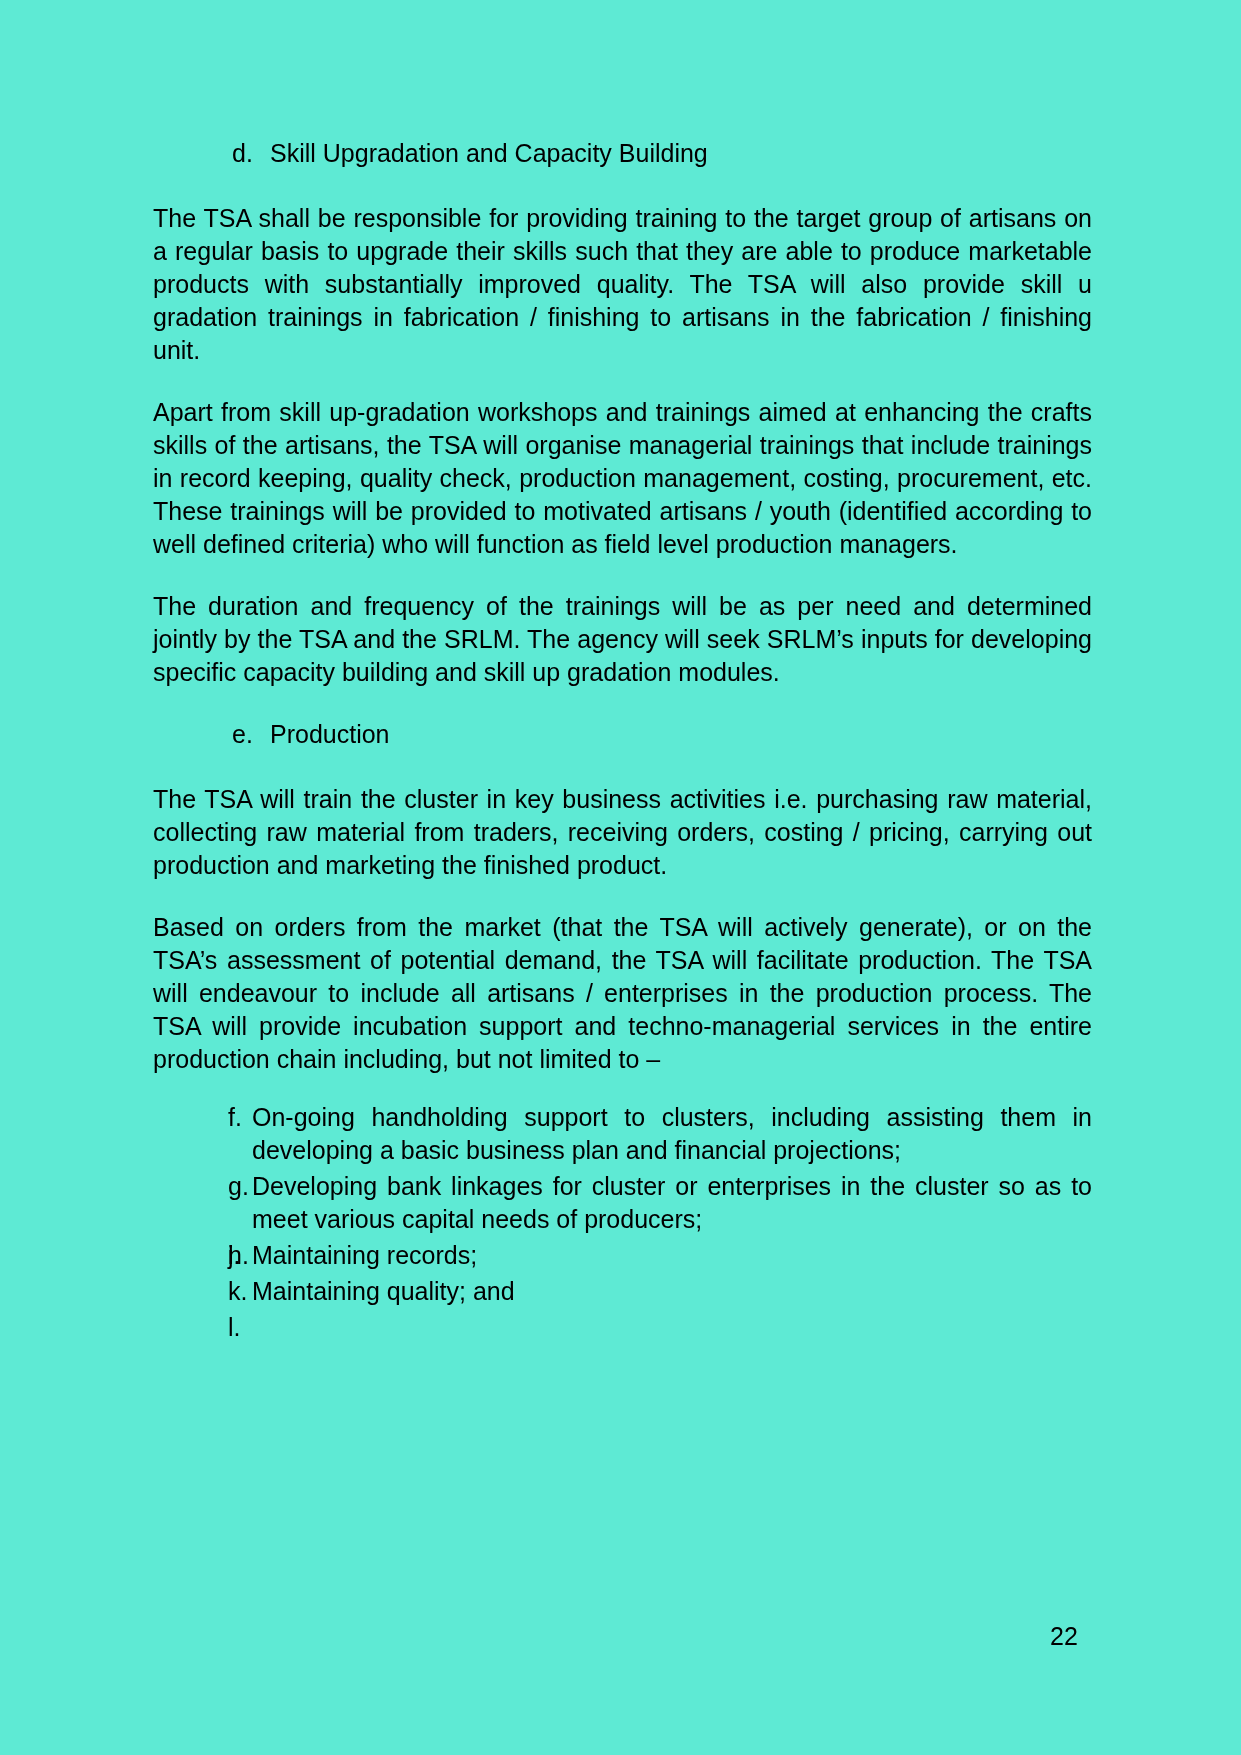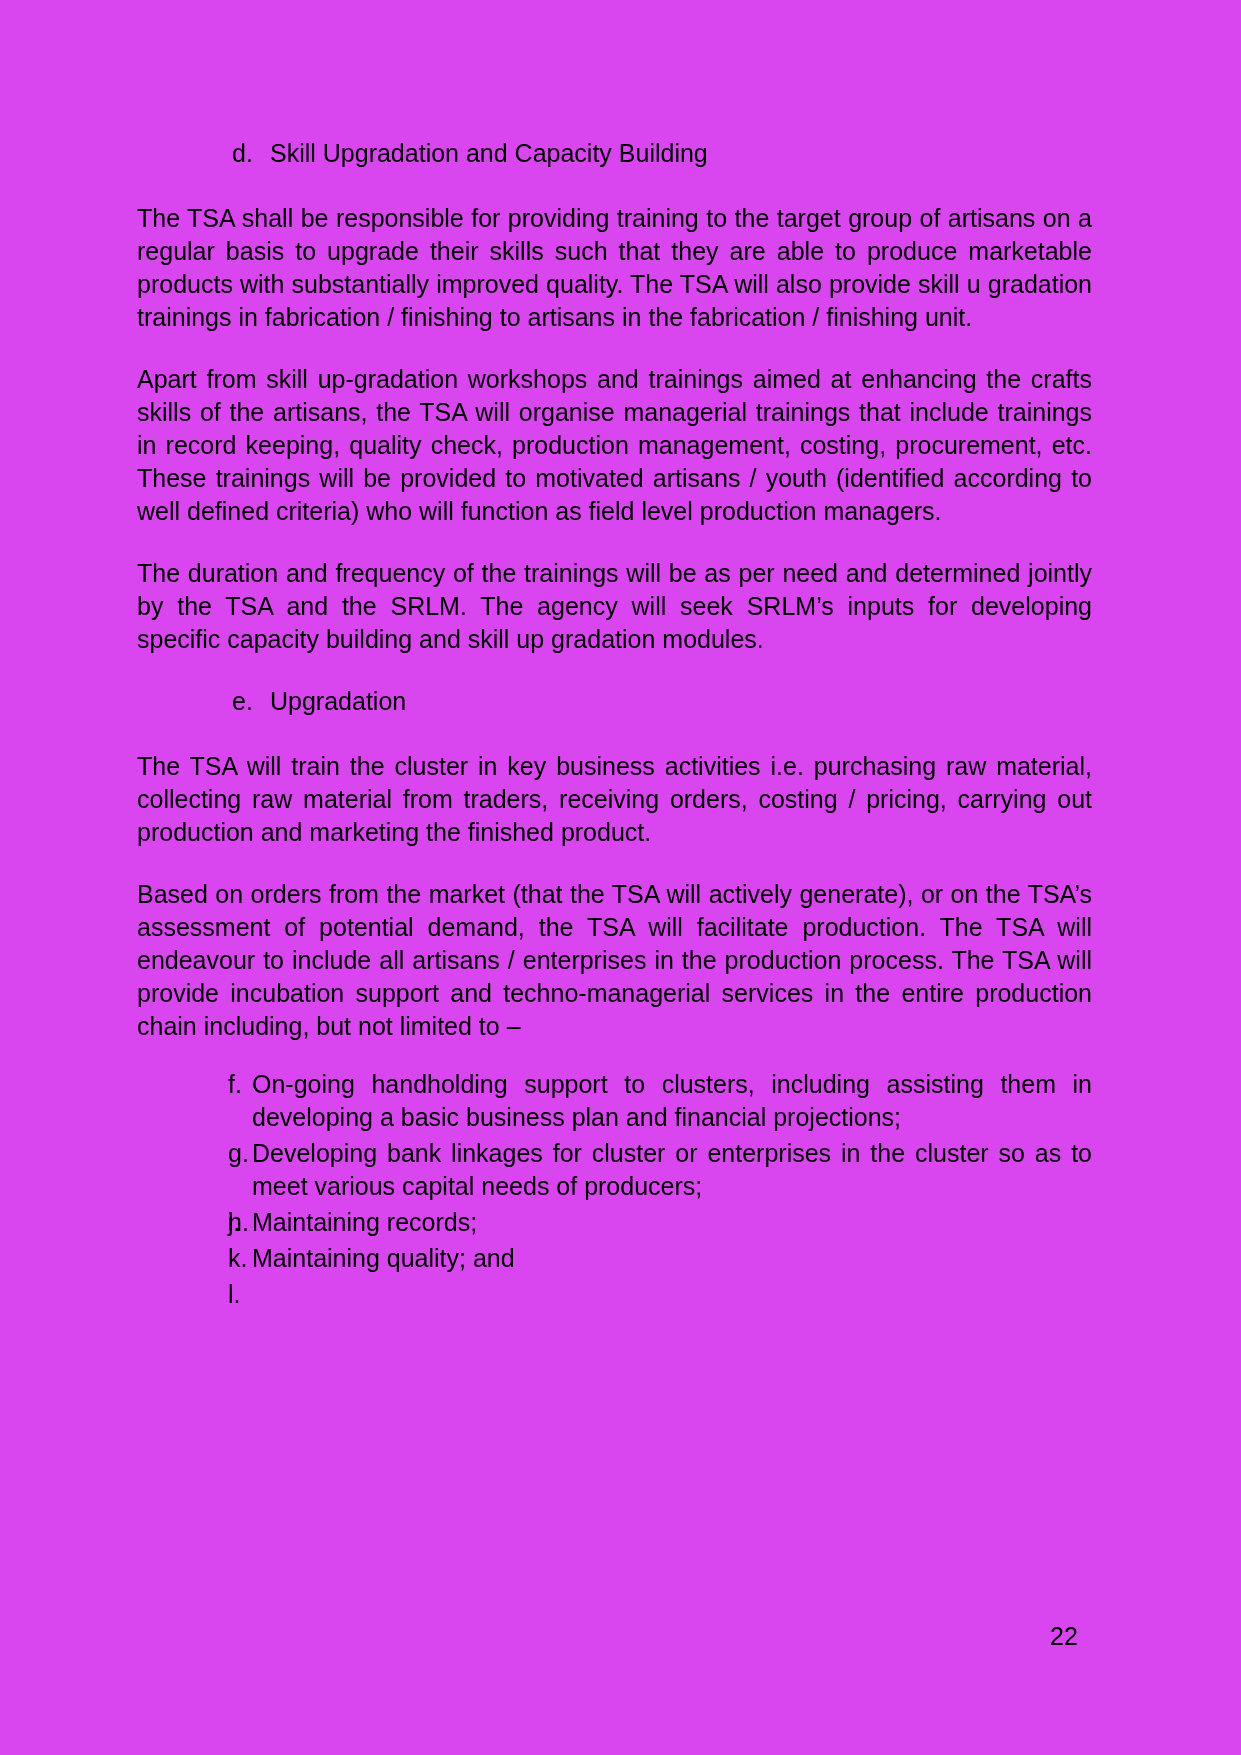--- a/index.html
+++ b/index.html
@@ -6,38 +6,38 @@
     margin: 0;
     padding: 0;
     background: #ffffff;
   }
   .page {
     position: relative;
     width: 1241px;
     height: 1755px;
     box-sizing: border-box;
     padding: 137px 149px 0 137px;
-    background: #d946ef;
+    background: #5eead4;
     color: #000000;
     font-family: "Liberation Sans", sans-serif;
     font-size: 25px;
     line-height: 33px;
     overflow: hidden;
   }
   .heading {
     margin: 0 0 32px 0;
     padding-left: 95px;
     white-space: nowrap;
   }
   .heading .marker {
     display: inline-block;
     width: 38px;
   }
   .para {
-    margin: 0 0 29px 0;
+    margin: 0 0 29px 16px;
     text-align: justify;
   }
   .para.tight {
     margin-bottom: 25px;
   }
   .doc-list {
     margin: 0;
   }
   .doc-list .li {
     position: relative;
@@ -70,21 +70,21 @@
     <span class="marker">d.</span><span>Skill Upgradation and Capacity Building</span>
   </div>
 
   <p class="para">The TSA shall be responsible for providing training to the target group of artisans on a regular basis to upgrade their skills such that they are able to produce marketable products with substantially improved quality. The TSA will also provide skill u gradation trainings in fabrication / finishing to artisans in the fabrication / finishing unit.</p>
 
   <p class="para">Apart from skill up-gradation workshops and trainings aimed at enhancing the crafts skills of the artisans, the TSA will organise managerial trainings that include trainings in record keeping, quality check, production management, costing, procurement, etc. These trainings will be provided to motivated artisans / youth (identified according to well defined criteria) who will function as field level production managers.</p>
 
   <p class="para">The duration and frequency of the trainings will be as per need and determined jointly by the TSA and the SRLM. The agency will seek SRLM’s inputs for developing specific capacity building and skill up gradation modules.</p>
 
   <div class="heading">
-    <span class="marker">e.</span><span>Upgradation</span>
+    <span class="marker">e.</span><span>Production</span>
   </div>
 
   <p class="para">The TSA will train the cluster in key business activities i.e. purchasing raw material, collecting raw material from traders, receiving orders, costing / pricing, carrying out production and marketing the finished product.</p>
 
   <p class="para tight">Based on orders from the market (that the TSA will actively generate), or on the TSA’s assessment of potential demand, the TSA will facilitate production. The TSA will endeavour to include all artisans / enterprises in the production process. The TSA will provide incubation support and techno-managerial services in the entire production chain including, but not limited to –</p>
 
   <div class="doc-list">
     <div class="li">
       <span class="limark">f.</span>
       <span>On-going handholding support to clusters, including assisting them in developing a basic business plan and financial projections;</span>

